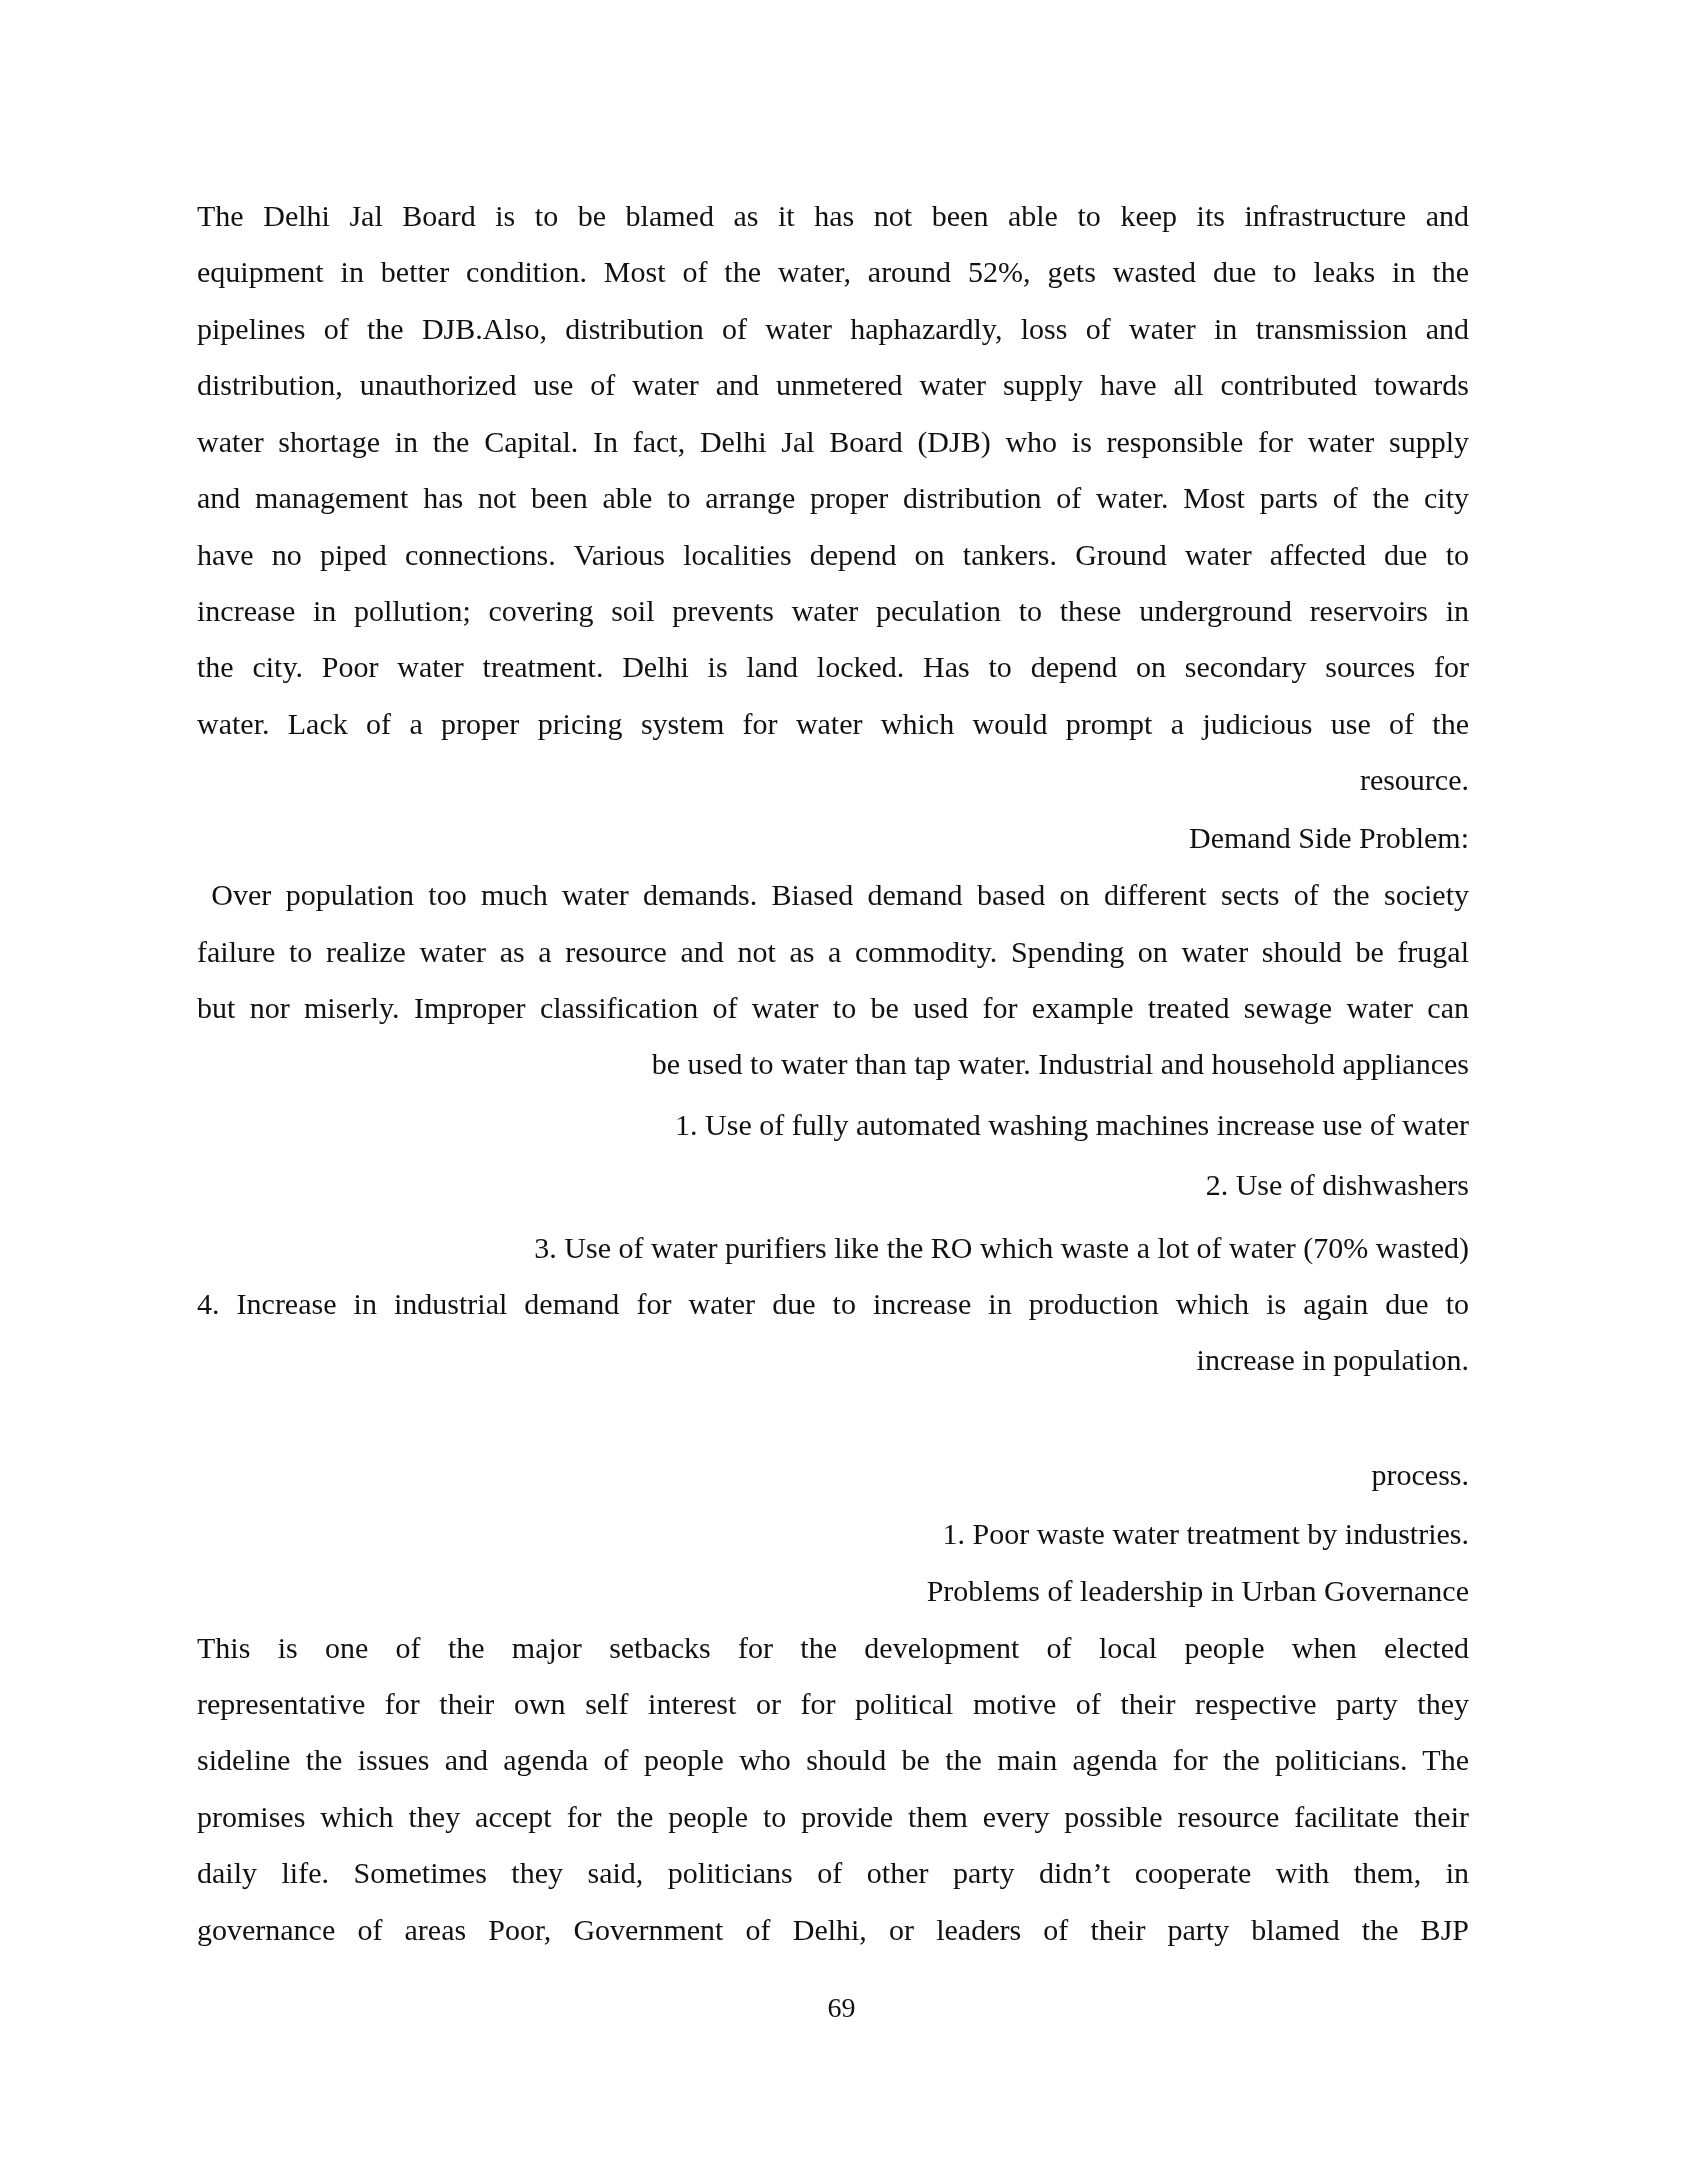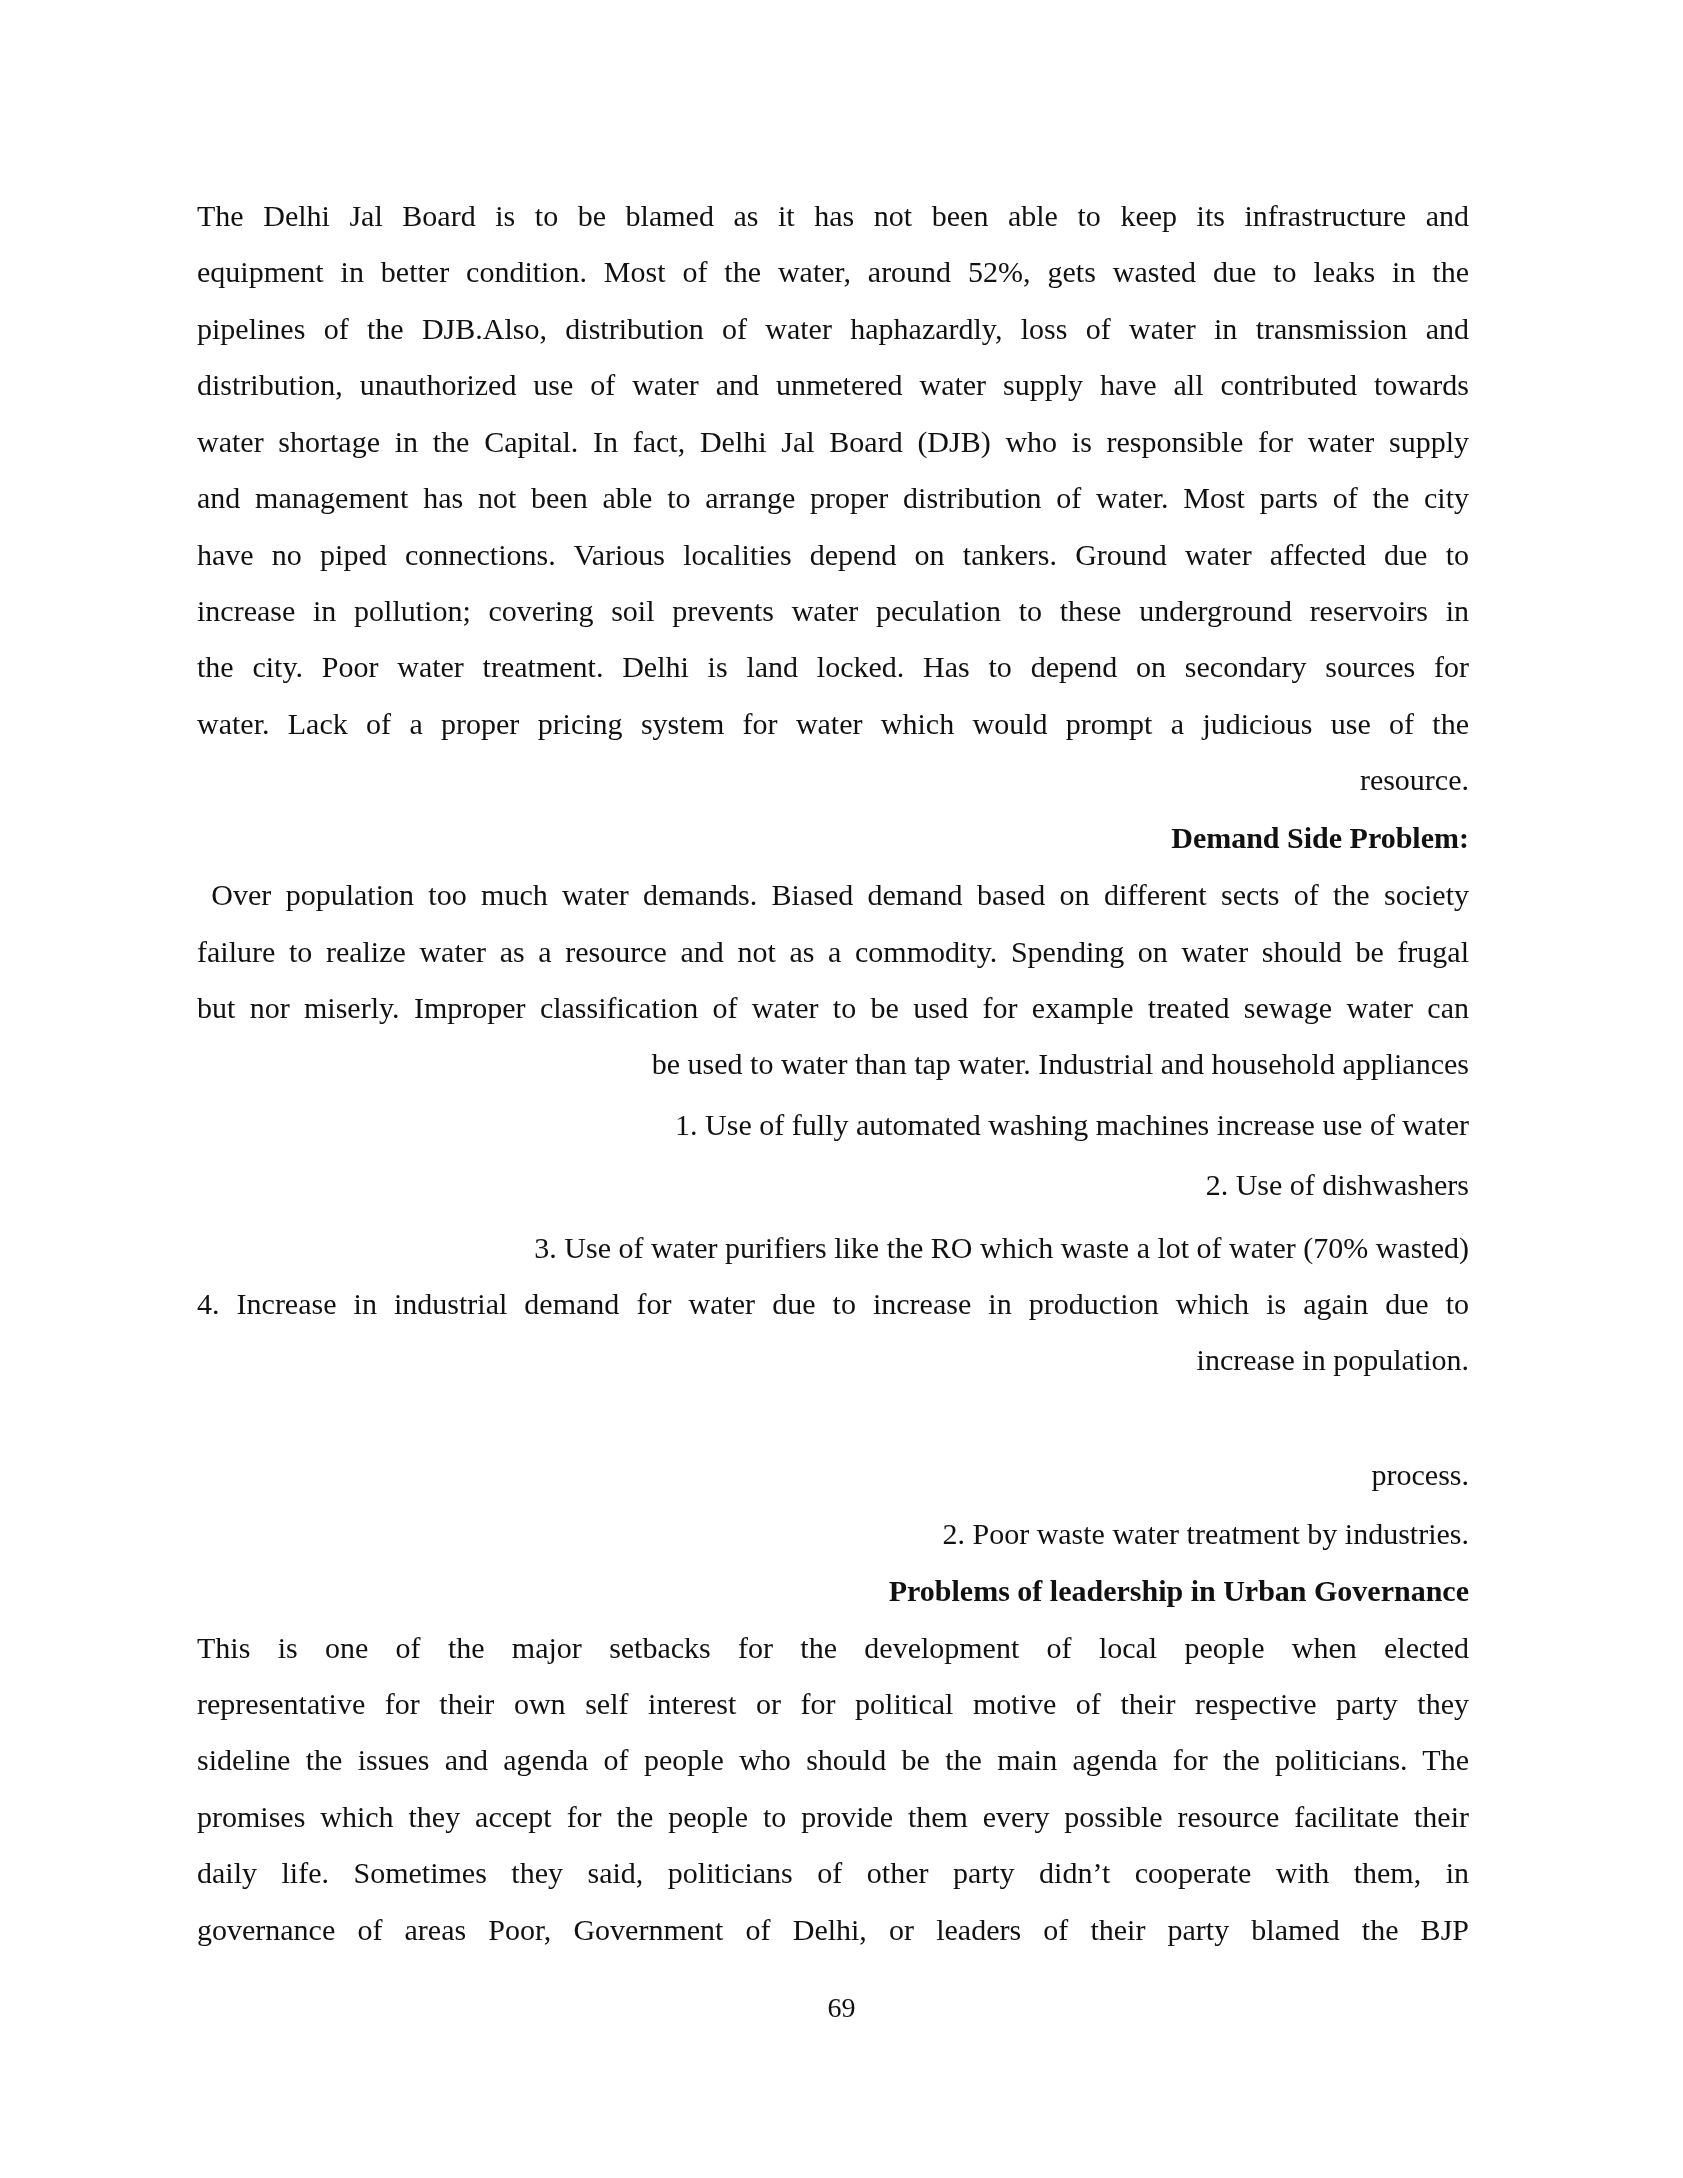--- a/index.html
+++ b/index.html
@@ -7,21 +7,21 @@
     .page {
       position: absolute; left: 0; top: 0; width: 1683px; height: 1566px;
       background: #ffffff; color: #111111;
       font-family: "Liberation Serif", "DejaVu Serif", serif;
     }
     .line {
       position: absolute; left: 197px; width: 1272px;
       font-size: 30px; line-height: 40px; white-space: nowrap; text-align: right;
     }
     .just { text-align: justify; text-align-last: justify; }
-    .bold { font-weight: bold; }
+    .bold { font-weight: normal; }
     .pagenum {
       position: absolute; left: 0; width: 1683px; top: 1988px;
       text-align: center; font-family: Liberation Serif, serif;
       font-size: 28px; line-height: 40px; color: #111111;
     }
   </style>
 </head>
 <body>
 
 <div class="page">
@@ -44,21 +44,21 @@
   <div class="line just" style="top:932px">failure to realize water as a resource and not as a commodity. Spending on water should be frugal</div>
   <div class="line just" style="top:988px">but nor miserly. Improper classification of water to be used for example treated sewage water can</div>
   <div class="line" style="top:1044px">be used to water than tap water. Industrial and household appliances</div>
 
   <div class="line" style="top:1105px">1. Use of fully automated washing machines increase use of water</div>
   <div class="line" style="top:1165px">2. Use of dishwashers</div>
   <div class="line" style="top:1228px">3. Use of water purifiers like the RO which waste a lot of water (70% wasted)</div>
   <div class="line just" style="top:1284px">4. Increase in industrial demand for water due to increase in production which is again due to</div>
   <div class="line" style="top:1340px">increase in population.</div>
   <div class="line" style="top:1455px">process.</div>
-  <div class="line" style="top:1514px">2. Poor waste water treatment by industries.</div>
+  <div class="line" style="top:1514px">1. Poor waste water treatment by industries.</div>
 
   <div class="line bold" style="top:1571px">Problems of leadership in Urban Governance</div>
 
   <div class="line just" style="top:1628px">This is one of the major setbacks for the development of local people when elected</div>
   <div class="line just" style="top:1684px">representative for their own self interest or for political motive of their respective party they</div>
   <div class="line just" style="top:1740px">sideline the issues and agenda of people who should be the main agenda for the politicians. The</div>
   <div class="line just" style="top:1797px">promises which they accept for the people to provide them every possible resource facilitate their</div>
   <div class="line just" style="top:1853px">daily life. Sometimes they said, politicians of other party didn’t cooperate with them, in</div>
   <div class="line just" style="top:1910px">governance of areas Poor, Government of Delhi, or leaders of their party blamed the BJP</div>
 

